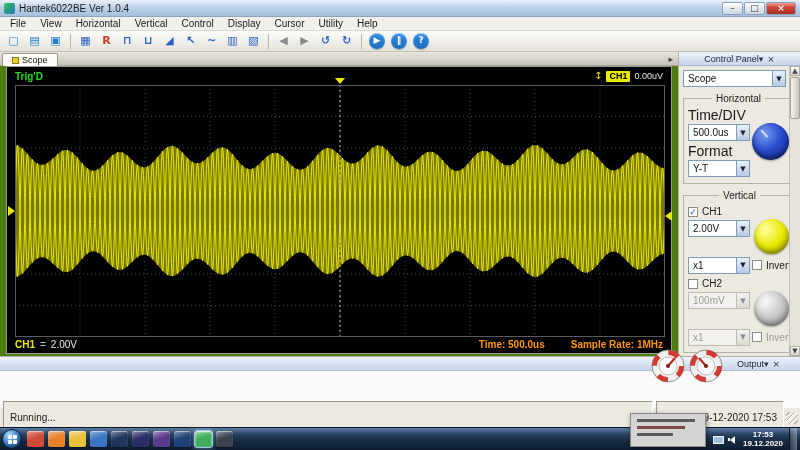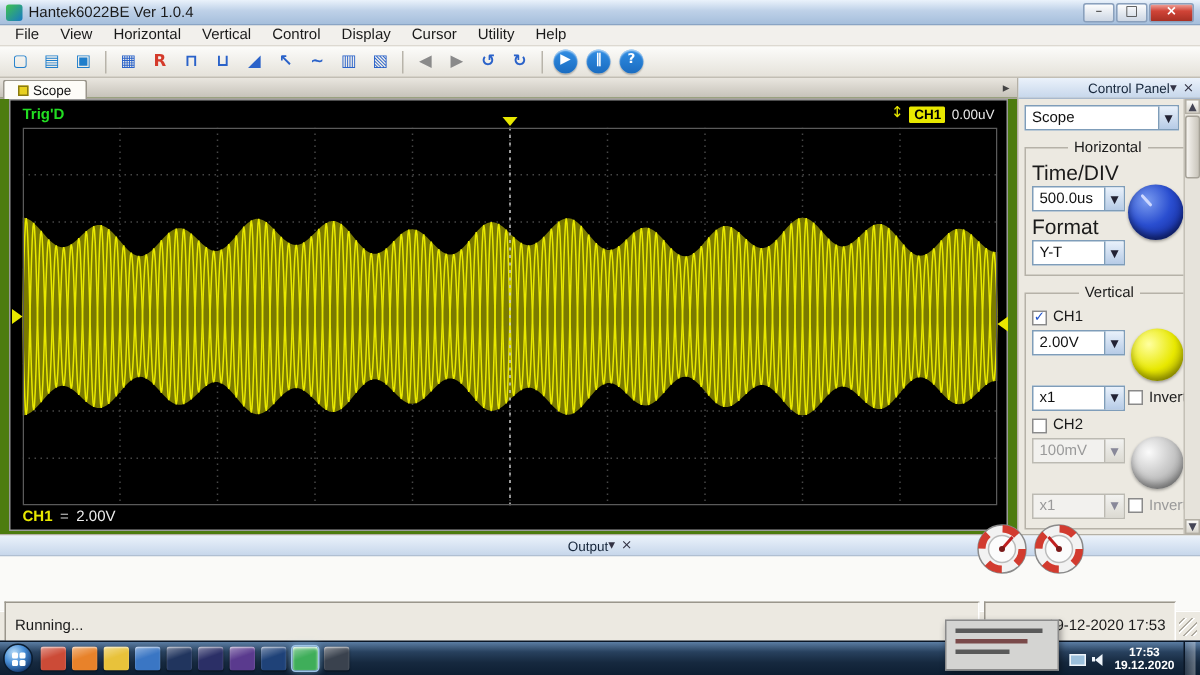--- a/index.html
+++ b/index.html
@@ -46,21 +46,21 @@
   .marker-top{left:320px;top:-7px;border-left:5px solid transparent;border-right:5px solid transparent;border-top:6px solid #e8e800;}
   .scope-bottom{position:absolute;bottom:0;left:0;right:0;height:18px;display:flex;align-items:center;justify-content:space-between;padding:0 8px;}
   .bl{display:flex;align-items:center;gap:5px;}
   .chy{color:#e8e800;font-size:10px;font-weight:bold;}
   .cpl{color:#cccccc;font-size:10px;}
   .vdiv{color:#eeeeee;font-size:10px;}
   .br{display:flex;gap:26px;color:#ff9500;font-size:10px;font-weight:bold;}
 
   
   .control-panel{position:absolute;right:0;top:0;width:122px;height:304px;background:#ece9e1;border-left:1px solid #b4b0a6;}
-  .panel-header{height:14px;background:linear-gradient(#ebf2fb,#c7d7eb);border-bottom:1px solid #a8b8cc;display:flex;justify-content:flex-end;align-items:center;padding:0 4px;font-size:9px;color:#15253a;}
+  .panel-header{height:14px;background:linear-gradient(#ebf2fb,#c7d7eb);border-bottom:1px solid #a8b8cc;display:flex;justify-content:center;align-items:center;padding:0 4px;font-size:9px;color:#15253a;}
   .ph-btns{display:flex;gap:4px;font-size:9px;color:#334;font-family:"DejaVu Sans",sans-serif;}
   .cp-body{position:absolute;top:14px;left:0;right:11px;bottom:0;padding:4px 3px 2px 4px;}
   .select{height:17px;background:#fff;border:1px solid #7f9db9;display:flex;align-items:center;font-size:10px;color:#111;padding-left:4px;position:relative;}
   .select .dd{position:absolute;right:0;top:0;bottom:0;width:13px;background:linear-gradient(#e9f1fb,#b6cbe6);border-left:1px solid #7f9db9;font-size:7px;display:flex;align-items:center;justify-content:center;color:#223;font-family:"DejaVu Sans",sans-serif;}
   .select.sm{width:62px;}
   .select.dis{background:#f2f1ee;color:#9a9a9a;border-color:#bcbab2;}
   .select.dis .dd{background:linear-gradient(#f2f2f0,#dcdad2);border-left-color:#bcbab2;color:#889;}
   .group{border:1px solid #b6b2a8;margin-top:6px;padding:1px 4px 6px;}
   .group legend{font-size:10px;color:#1a1a1a;margin:0 auto;padding:0 4px;text-align:center;}
   .lbl{font-size:14px;color:#1a1a1a;margin:2px 0 1px;}
@@ -79,21 +79,21 @@
   .chgrid .knob{grid-column:2;grid-row:1;justify-self:center;align-self:start;}
   .chgrid .invrow{grid-column:2;grid-row:2;justify-self:center;margin:0;}
   .dis-t{color:#9a9a9a;}
   .cp-scroll{position:absolute;right:0;top:14px;bottom:0;width:11px;background:#e6e3db;border-left:1px solid #c4c0b6;display:flex;flex-direction:column;}
   .sbtn{height:10px;font-size:7px;line-height:9px;text-align:center;color:#445;background:linear-gradient(#fbfbf9,#d8d5cd);border:1px solid #b4b0a6;font-family:"DejaVu Sans",sans-serif;}
   .strack{flex:1;position:relative;}
   .sthumb{position:absolute;top:1px;left:0;right:0;height:42px;background:linear-gradient(90deg,#f6f4f0,#c9c5bb);border:1px solid #a6a298;border-radius:2px;}
 
   
   .output-panel{position:absolute;top:356px;left:0;right:0;height:51px;background:#f7f6f3;border-top:1px solid #b4b0a6;}
-  .output-header{height:14px;background:linear-gradient(#ebf2fb,#c7d7eb);border-bottom:1px solid #b0bfd2;display:flex;justify-content:center;align-items:center;padding:0 20px;font-size:9px;color:#15253a;}
+  .output-header{height:14px;background:linear-gradient(#ebf2fb,#c7d7eb);border-bottom:1px solid #b0bfd2;display:flex;justify-content:flex-end;align-items:center;padding:0 20px;font-size:9px;color:#15253a;}
   .output-body{position:absolute;top:14px;left:0;right:0;bottom:0;background:#fafaf8;}
   .gauge{position:absolute;z-index:6;}
 
   
   .statusbar{position:absolute;top:407px;left:0;right:0;height:20px;background:#ece9e1;border-top:1px solid #fff;display:flex;align-items:center;padding:2px 16px 2px 3px;gap:3px;}
   .sb-cell{border:1px solid;border-color:#9a968c #ffffff #ffffff #9a968c;height:15px;font-size:10px;color:#1a1a1a;display:flex;align-items:center;padding:16px 6px;background:#ece9e1;}
   .sb-cell.lft{flex:1;}
   .sb-cell.rgt{width:128px;justify-content:flex-end;}
   .grip{position:absolute;right:2px;bottom:3px;width:12px;height:12px;background:repeating-linear-gradient(135deg,transparent 0 2px,#b0aca2 2px 3px,#fff 3px 4px);}
 
@@ -224,20 +224,24 @@
             <div class="marker marker-right"></div>
             <div class="marker marker-top"></div>
           </div>
 
           <div class="scope-bottom">
             <span class="bl">
               <span class="chy">CH1</span>
               <span class="cpl">=</span>
               <span class="vdiv">2.00V</span>
             </span>
+            <span class="br">
+              <span>Time: 500.0us</span>
+              <span>Sample Rate: 1MHz</span>
+            </span>
           </div>
         </div>
       </div>
 
       <div class="control-panel">
         <div class="panel-header">
           <span>Control Panel</span>
           <span class="ph-btns">
             <span>▾</span>
             <span>×</span>

